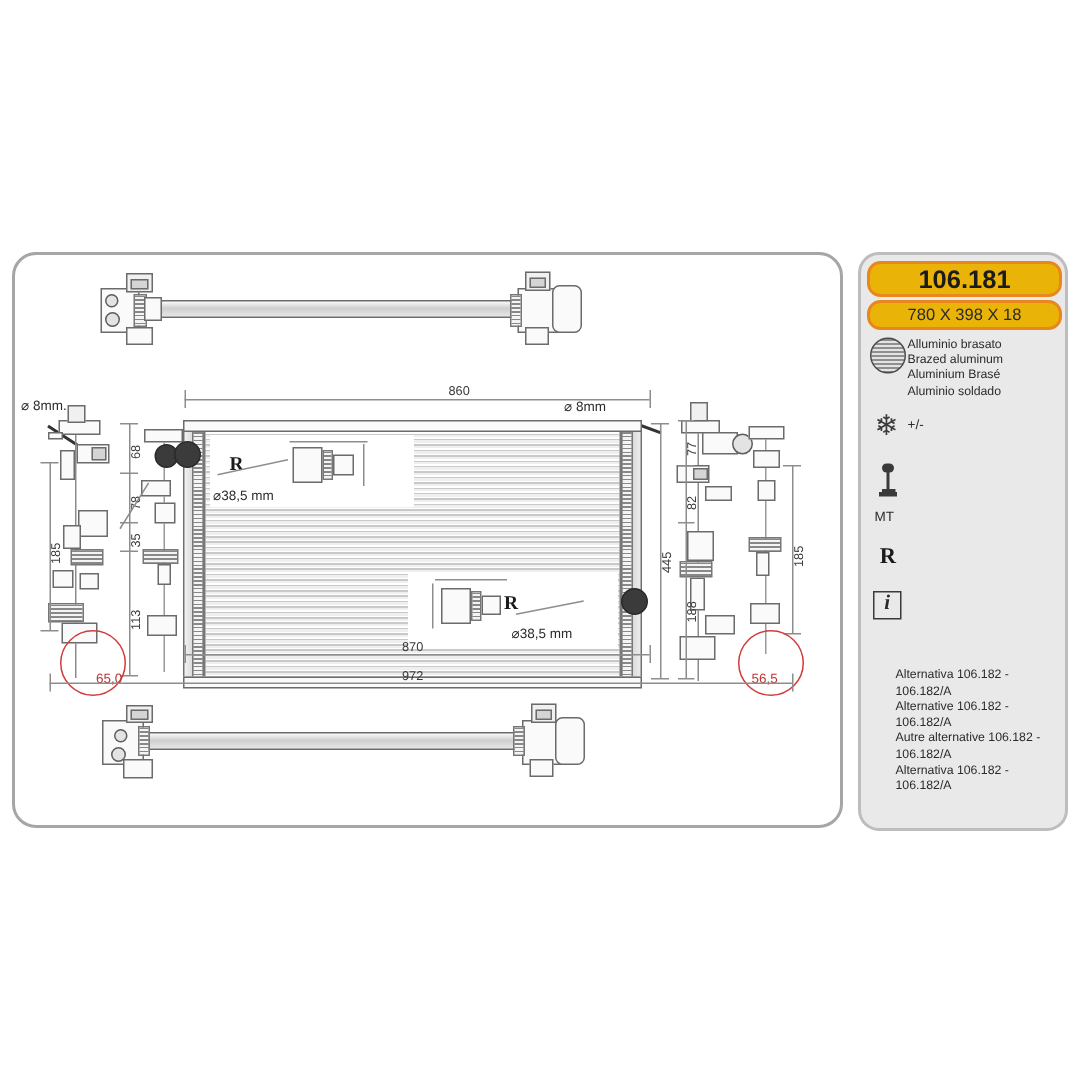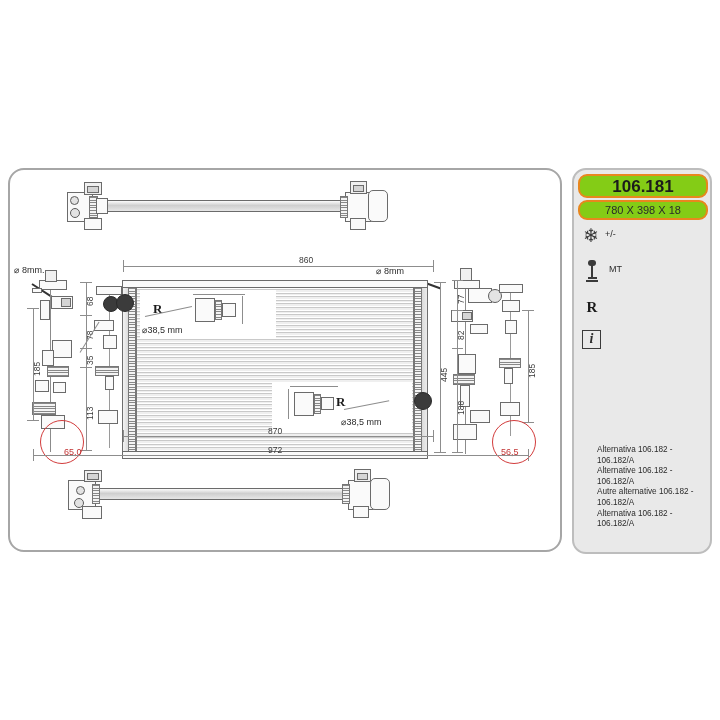--- a/index.html
+++ b/index.html
@@ -18,21 +18,21 @@
   }
 
   
   .info-panel{
     position:absolute;left:572px;top:168px;width:140px;height:386px;
     border:2px solid #bdbdbd;border-radius:14px;
     background:#e9e9e9;box-sizing:border-box;overflow:hidden;
   }
   .pill{
     position:absolute;left:4px;width:130px;
-    border:2px solid #e8871e;border-radius:9px;background:#84cc16;
+    border:2px solid #e8871e;border-radius:9px;background:#eab308;
     box-sizing:border-box;text-align:center;
   }
   .pill.code{top:4px;height:24px;line-height:21px;font-size:17px;font-weight:bold;color:#1b1b1b;}
   .pill.dims{top:30px;height:20px;line-height:17px;font-size:11px;color:#2a2a2a;}
 
   .spec-list{position:absolute;left:0;top:54px;width:140px;}
   .spec{position:relative;display:flex;align-items:flex-start;margin:0 0 7px 0;padding-left:5px;}
   .spec .ic{width:26px;min-width:26px;height:26px;position:relative;}
   .spec .txt{font-size:8.2px;line-height:10.2px;color:#2b2b2b;padding-top:1px;}
   .spec .txt div{white-space:nowrap;}
@@ -333,31 +333,42 @@
 
   </div>
 
   <div class="info-panel">
 
     <div class="pill code">106.181</div>
     <div class="pill dims">780 X 398 X 18</div>
 
     <div class="spec-list">
 
+      <div class="spec">
+        <div class="ic">
+          <div class="ic-braze"></div>
+        </div>
+        <div class="txt">
+          <div>Alluminio brasato</div>
+          <div>Brazed aluminum</div>
+          <div>Aluminium Brasé</div>
+          <div>Aluminio soldado</div>
+        </div>
+      </div>
 
       <div class="spec inline" style="margin-bottom:9px;">
         <div class="ic">
           <div class="ic-snow">❄</div>
         </div>
         <div class="txt" style="padding-top:5px;">
           <div>+/-</div>
         </div>
       </div>
 
-      <div class="spec inline" style="margin-bottom:10px;">
+      <div class="spec inline" style="margin-bottom:10px;flex-direction:column;">
         <div class="ic">
           <div class="ic-mt">
               <div class="knob"></div>
               <div class="stick"></div>
               <div class="b1"></div>
               <div class="b2"></div>
             </div>
         </div>
         <div class="txt" style="padding-top:5px;padding-left:4px;">
           <div>MT</div>

